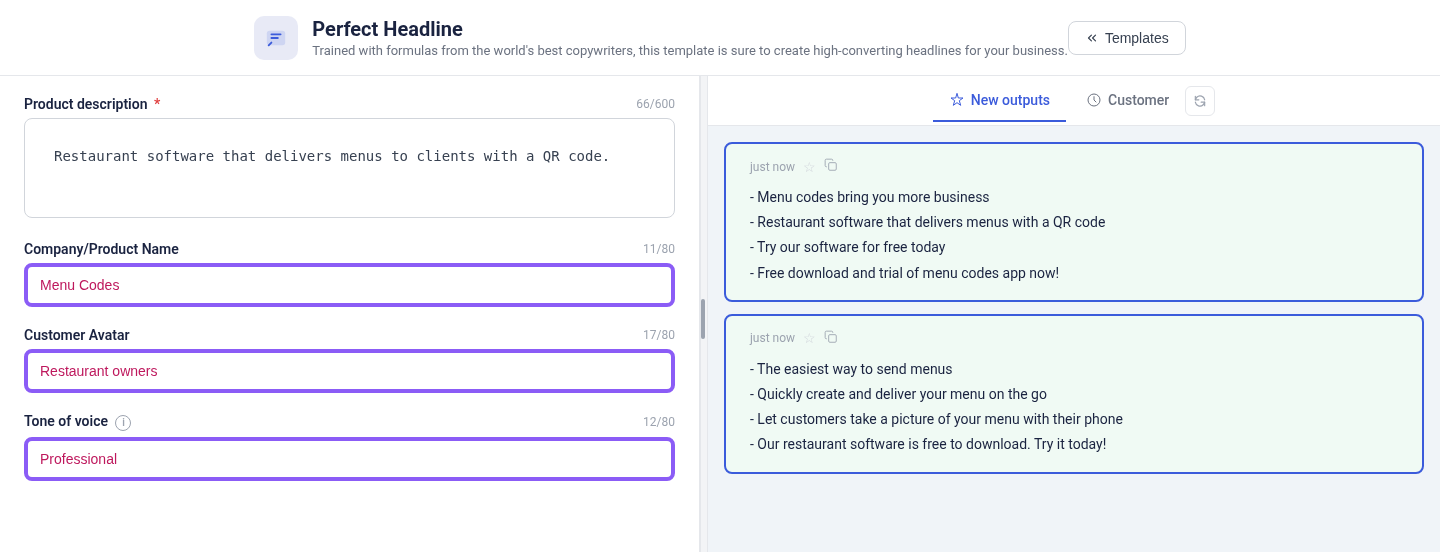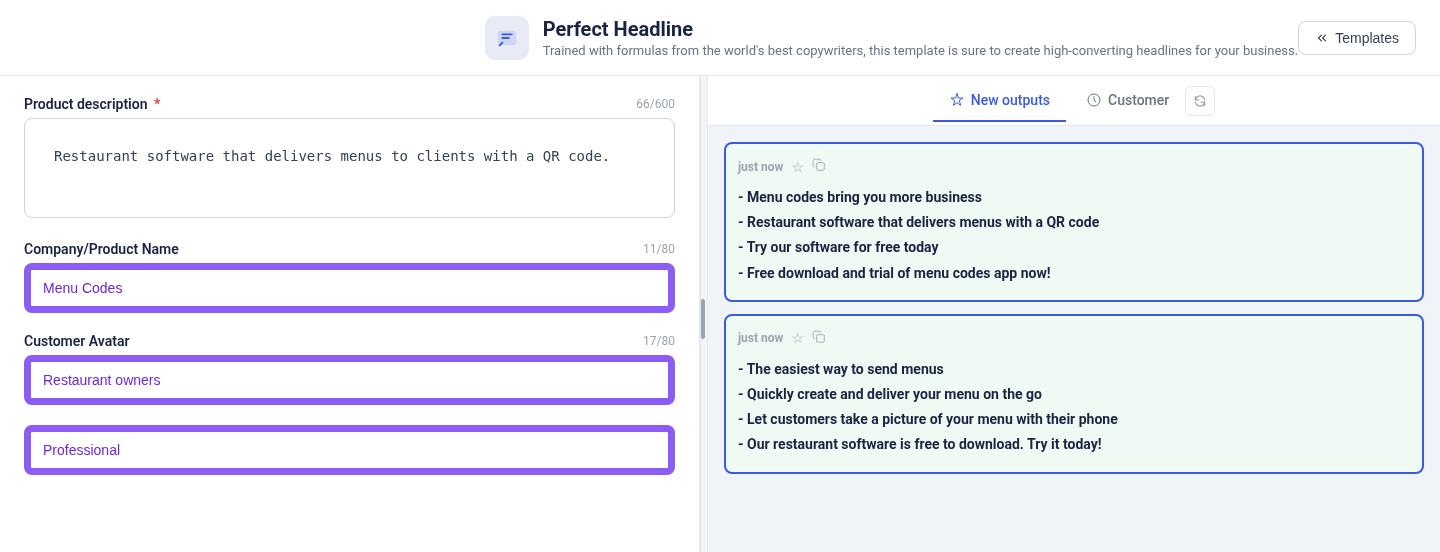--- a/index.html
+++ b/index.html
@@ -2,21 +2,21 @@
 <html><head>
   <meta charset="utf-8">
   <style>
     * { box-sizing: border-box; margin: 0; padding: 0; }
     body { font-family: -apple-system, BlinkMacSystemFont, 'Segoe UI', Roboto, sans-serif; background: #f8f9fa; color: #1a2340; font-size: 14px; }
 
     
     .header {
       display: flex;
       align-items: center;
-      justify-content: flex-end;
+      justify-content: center;
       padding: 12px 24px;
       background: #fff;
       border-bottom: 1px solid #e5e7eb;
       height: 76px;
     }
     .header-left {
       display: flex;
       align-items: center;
       gap: 14px;
     }
@@ -78,25 +78,25 @@
       border-radius: 8px;
       padding: 29px;
       font-size: 14px;
       color: #374151;
       resize: none;
       height: 100px;
       outline: none;
     }
     .form-input {
       width: 100%;
-      border: 7px solid #8b5cf6;
+      border: 4px solid #8b5cf6;
       border-radius: 8px;
       padding: 10px 12px;
       font-size: 14px;
-      color: #6d28d9;
+      color: #be185d;
       outline: none;
     }
     .label-info {
       display: inline-flex; align-items: center; justify-content: center;
       width: 16px; height: 16px;
       border: 1px solid #9ca3af;
       border-radius: 50%;
       font-size: 10px;
       color: #9ca3af;
       margin-left: 4px;
@@ -175,22 +175,21 @@
       overflow-y: auto;
       padding: 16px;
       display: flex;
       flex-direction: column;
       gap: 12px;
     }
     .output-card {
       background: #f0faf4;
       border: 2px solid #3b5bdb;
       border-radius: 8px;
-      padding: 14px 12px;
-      font-weight: bold;
+      padding: 14px 24px;
     }
     .output-card-meta {
       display: flex;
       align-items: center;
       gap: 8px;
       margin-bottom: 10px;
     }
     .meta-time { font-size: 12px; color: #9ca3af; }
     .meta-icon { color: #d1d5db; cursor: pointer; }
     .output-text {
@@ -249,20 +248,27 @@
 
     <div class="form-group">
       <div class="form-label-row">
         <label class="form-label">Customer Avatar</label>
         <span class="char-count">17/80</span>
       </div>
       <input class="form-input" type="text" value="Restaurant owners" style="">
     </div>
 
     <div class="form-group">
+      <div class="form-label-row">
+        <label class="form-label">
+          <span>Tone of voice</span>
+          <span class="label-info">i</span>
+        </label>
+        <span class="char-count">12/80</span>
+      </div>
       <input class="form-input" type="text" value="Professional" style="">
     </div>
 
   </div>
 
   <div class="divider-bar">
     <div class="scroll-thumb"></div>
   </div>
 
   <div class="right-panel">

